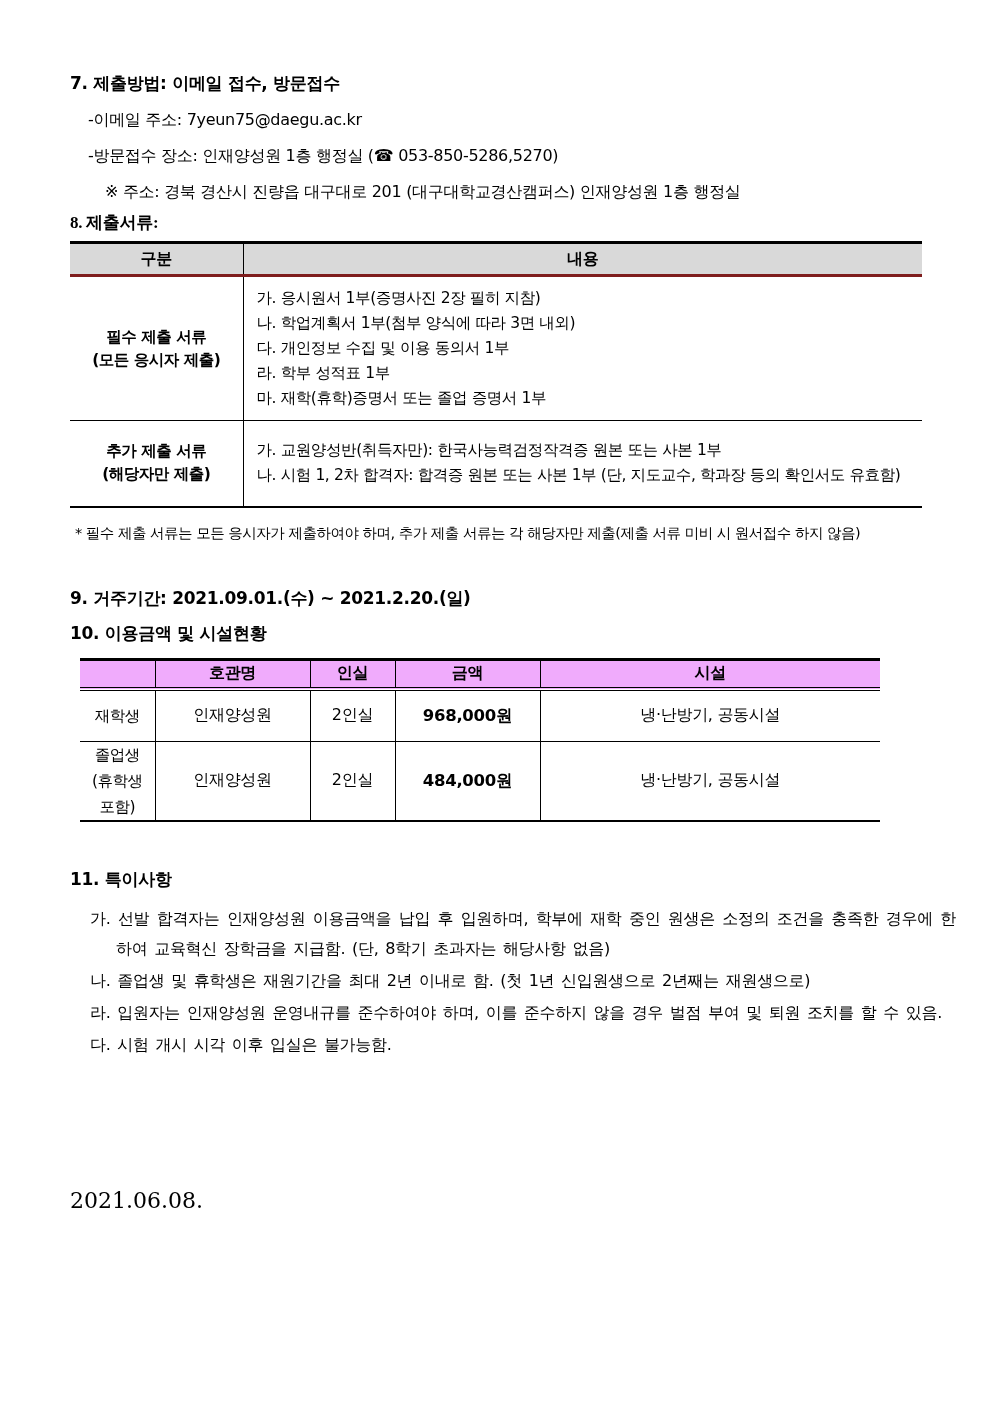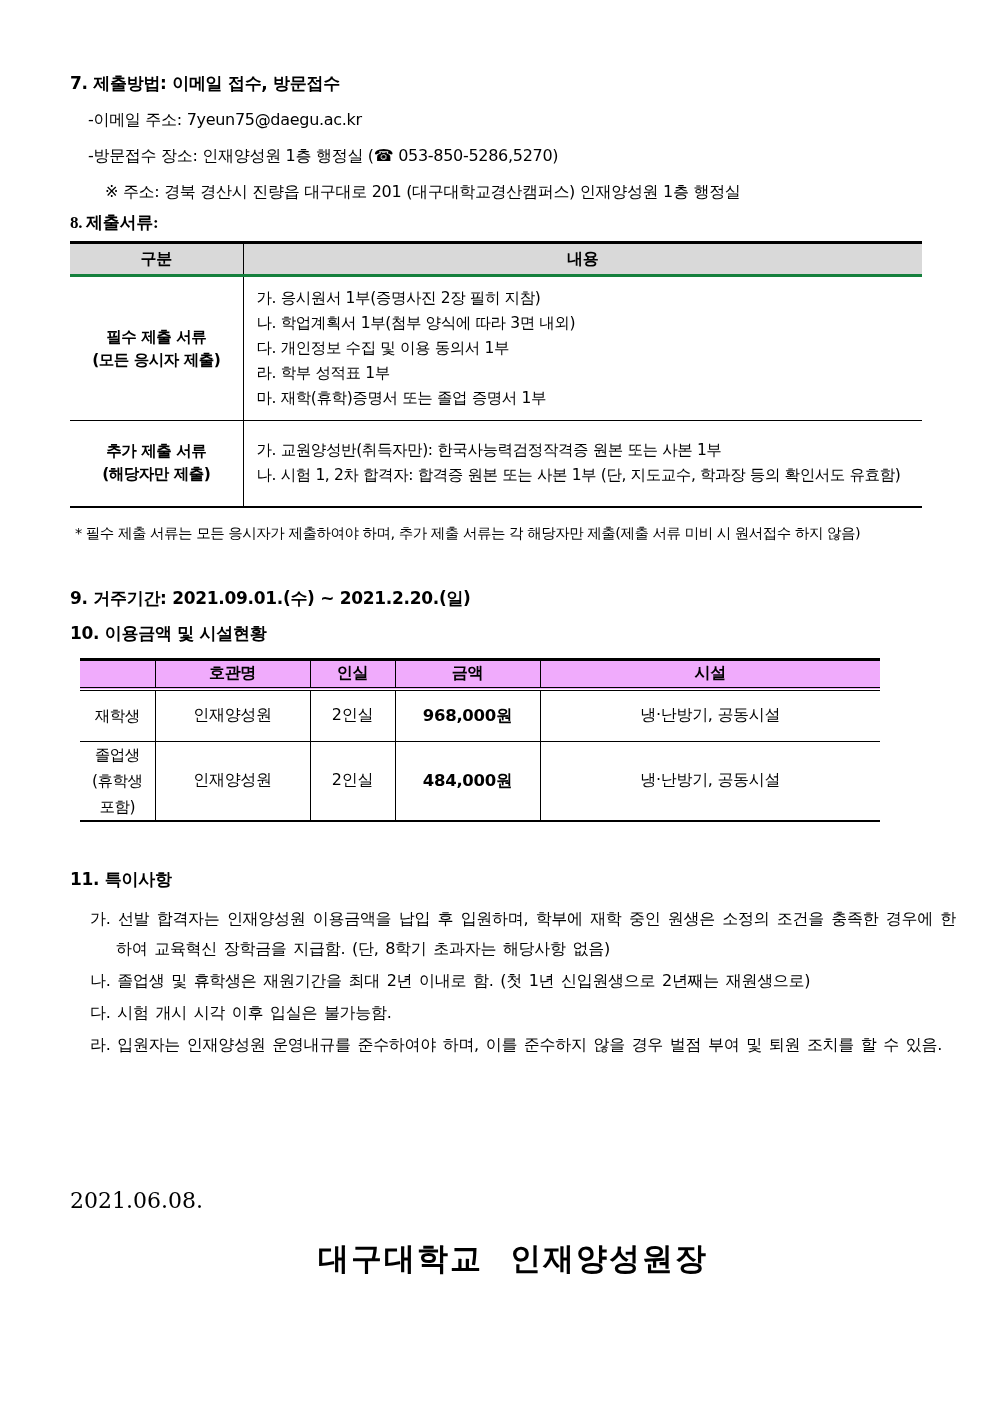--- a/index.html
+++ b/index.html
@@ -30,21 +30,21 @@
     border-bottom: 2px solid #000;
     table-layout: fixed;
   }
   table.t1 th, table.t1 td { vertical-align: middle; }
   .t1 thead th {
     background: #d9d9d9;
     height: 33px;
     font-size: 16px;
     font-weight: bold;
     text-align: center;
-    border-bottom: 3px solid #15803d;
+    border-bottom: 3px solid #7f1d1d;
     letter-spacing: -0.3px;
   }
   .t1 .cat-col { width: 173px; border-right: 1.5px solid #000; }
   .t1 tbody td { padding: 9px 0; }
   .t1 .t1-cat {
     text-align: center;
     font-weight: bold;
     font-size: 15.5px;
     line-height: 23px;
     letter-spacing: -0.5px;
@@ -216,19 +216,18 @@
         <td class="c-room">2인실</td>
         <td class="c-price price">484,000원</td>
         <td class="c-facility">냉·난방기, 공동시설</td>
       </tr>
     </tbody>
   </table>
 
   <div class="sec-title s11-title">11. 특이사항</div>
   <div class="s11-item">가. 선발 합격자는 인재양성원 이용금액을 납입 후 입원하며, 학부에 재학 중인 원생은 소정의 조건을 충족한 경우에 한하여 교육혁신 장학금을 지급함. (단, 8학기 초과자는 해당사항 없음)</div>
   <div class="s11-item">나. 졸업생 및 휴학생은 재원기간을 최대 2년 이내로 함. (첫 1년 신입원생으로 2년째는 재원생으로)</div>
+  <div class="s11-item">라. 입원자는 인재양성원 운영내규를 준수하여야 하며, 이를 준수하지 않을 경우 벌점 부여 및 퇴원 조치를 할 수 있음.</div>
   <div class="s11-item">다. 시험 개시 시각 이후 입실은 불가능함.</div>
-  <div class="s11-item">라. 입원자는 인재양성원 운영내규를 준수하여야 하며, 이를 준수하지 않을 경우 벌점 부여 및 퇴원 조치를 할 수 있음.</div>
 
   <div class="footer-date">2021.06.08.</div>
-  <div class="footer-sign">대구대학교 인재양성원장</div>
 
 </div>
 
 </body></html>

